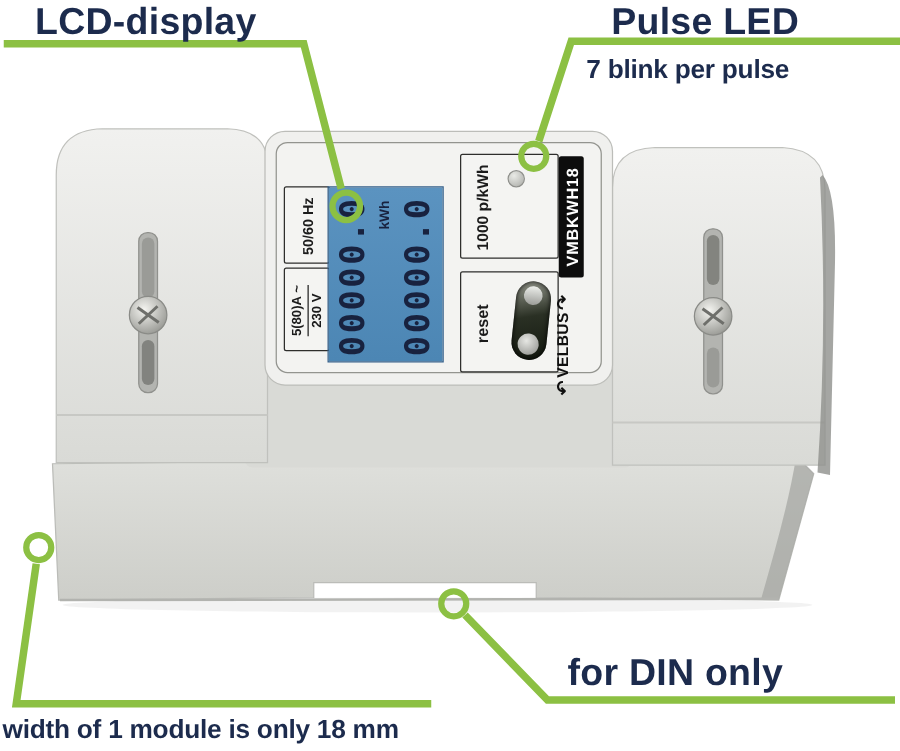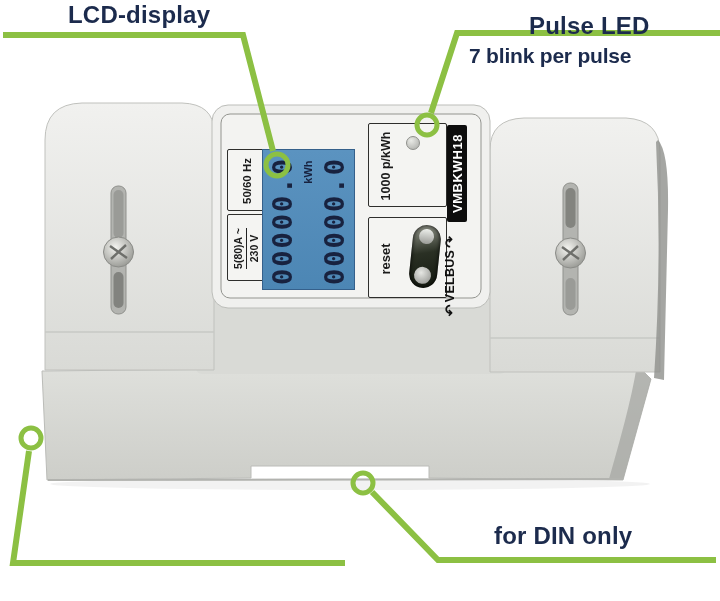--- a/index.html
+++ b/index.html
@@ -1,19 +1,19 @@
 <!DOCTYPE html>
 <html style="--accent: #8CC043; --ink: #1C2B4D; --lcdblue: #4C86B4; --digit: #18223F;"><head>
 <meta charset="utf-8">
 <style>
   html,body{margin:0;padding:0;background:#fff;}
   .stage{position:relative;width:720px;height:601px;background:#fff;overflow:hidden;
          font-family:"Liberation Sans",sans-serif;}
   svg{position:absolute;left:0;top:0;}
-  .title{position:absolute;font-weight:700;font-size:24px;color:var(--ink);letter-spacing:.2px;white-space:nowrap;margin-left:40px;}
+  .title{position:absolute;font-weight:700;font-size:30px;color:var(--ink);letter-spacing:.2px;white-space:nowrap;}
   .desc{position:absolute;font-weight:700;font-size:21px;color:var(--ink);white-space:pre-line;line-height:23px;letter-spacing:-.2px;}
   .box{position:absolute;background:#f4f4f2;border:1.6px solid #2e2e2c;box-sizing:border-box;border-radius:2px;}
   .rot{position:absolute;transform-origin:0 0;transform:rotate(-90deg);display:flex;align-items:center;justify-content:center;}
   .devtext{font-weight:700;color:#1b1b1b;white-space:nowrap;}
   .lcd{position:absolute;left:262px;top:149px;width:93px;height:141px;
        background:linear-gradient(#5b93c0,var(--lcdblue));border:1px solid #35608b;box-sizing:border-box;}
   .digits{font-family:"DejaVu Sans Mono",monospace;font-weight:700;font-size:27px;color:var(--digit);letter-spacing:2px;line-height:33px;}
   .unit{font-weight:700;font-size:11px;color:var(--digit);}
   .led{position:absolute;left:37px;top:12px;width:14px;height:14px;border-radius:50%;
        background:radial-gradient(circle at 35% 30%,#e9eae6,#a9aaa6);border:1px solid #8e8f8b;box-sizing:border-box;}
@@ -128,19 +128,20 @@
     <g fill="none" stroke="var(--accent)" stroke-width="5">
       <circle cx="277" cy="165" r="11"></circle>
       <circle cx="427" cy="125" r="10"></circle>
       <circle cx="31" cy="438" r="10"></circle>
       <circle cx="363" cy="483" r="10"></circle>
     </g>
   </svg>
 
   <div class="title" style="left:28px;top:1px;">LCD-display</div>
 
-  <div class="title" style="left:489px;top:12px;">Pulse LED</div>
+  <div class="title" style="left:489px;top:1px;">Pulse LED</div>
   <div class="desc" style="left:469px;top:44px;">7 blink per pulse</div>
 
+  <div class="desc" style="left:2px;top:572px;">width of 1 module is only 18 mm</div>
 
   <div class="title" style="left:454px;top:522px;">for DIN only</div>
 
 </div>
 
 </body></html>

